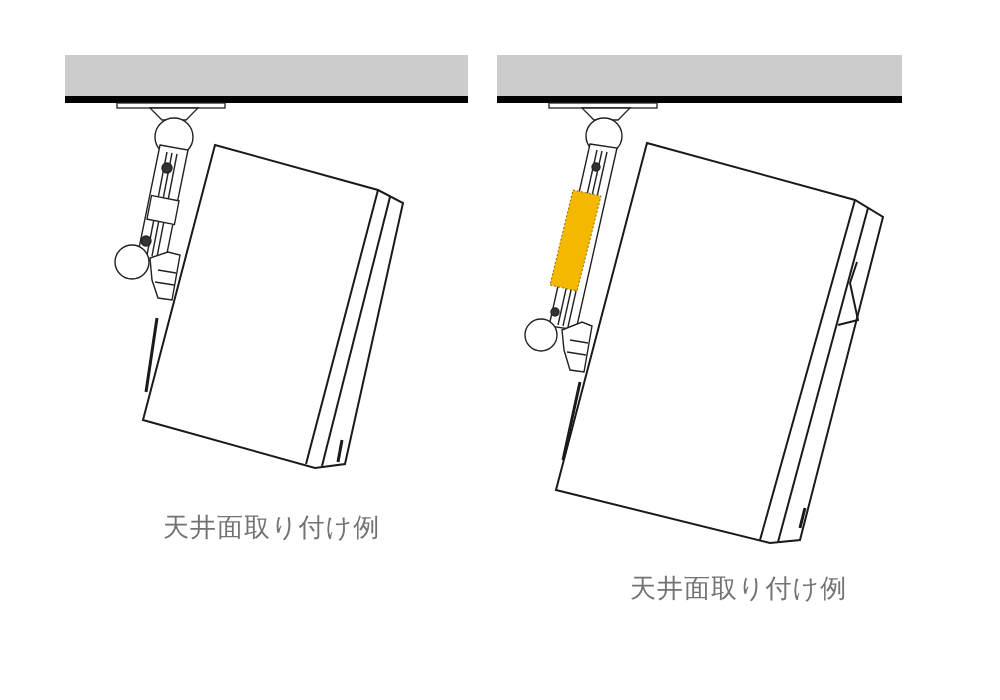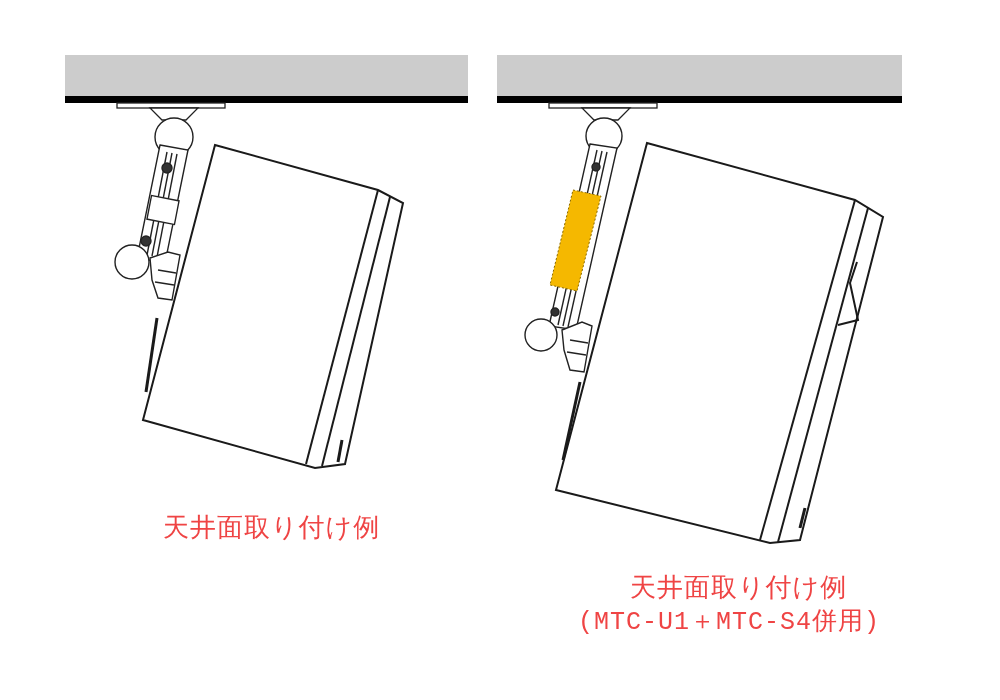--- a/index.html
+++ b/index.html
@@ -1,20 +1,20 @@
 <!DOCTYPE html>
 <html><head>
   <meta charset="utf-8">
   <style>
     html, body { margin: 0; padding: 0; background: #ffffff; }
     body { width: 1000px; height: 700px; position: relative; overflow: hidden;
            font-family: "DejaVu Sans", "Liberation Sans", sans-serif; }
     svg.art { position: absolute; left: 0; top: 0; }
-    .caption { position: absolute; color: #ef4444; font-size: 26px; letter-spacing: 1px;
-               font-family: Liberation Mono, monospace; white-space: nowrap; }
+    .caption { position: absolute; color: #737373; font-size: 26px; letter-spacing: 1px;
+               font-family: Liberation Serif, serif; white-space: nowrap; }
     .cap1 { left: 163px; top: 510px; }
     .cap2 { left: 630px; top: 572px; line-height: 34px; text-align: left; }
     .cap2 .l2 { display: block; margin-left: -52px; font-size: 25px; }
   </style>
 </head>
 <body>
 
 <svg class="art" width="1000" height="700" viewBox="0 0 1000 700">
 
   <g>
@@ -71,14 +71,13 @@
       <path d="M857 262 L850 283 L858 320 L838 325" fill="none"></path>
       <line x1="580" y1="382" x2="563" y2="460" stroke-width="3"></line>
       <line x1="805" y1="508" x2="800" y2="528" stroke-width="3"></line>
     </g>
   </g>
 </svg>
 
 <div class="caption cap1">天井面取り付け例</div>
 <div class="caption cap2">
   <span>天井面取り付け例</span>
-  <span class="l2">(MTC-U1＋MTC-S4併用)</span>
 </div>
 
 </body></html>

